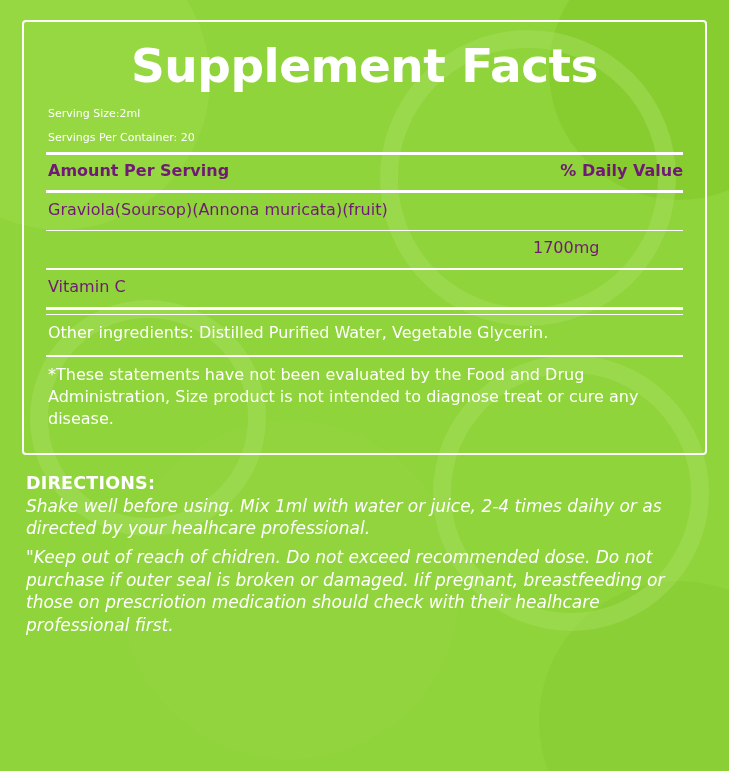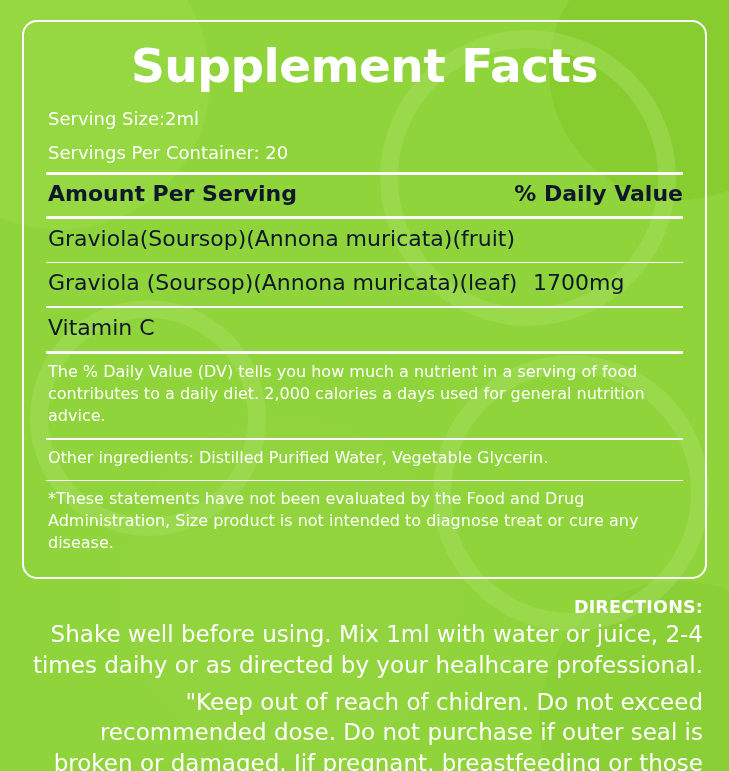--- a/index.html
+++ b/index.html
@@ -44,56 +44,56 @@
   .content {
     position: relative;
     z-index: 1;
     padding: 0;
   }
 
   .panel {
     position: relative;
     margin: 20px 22px 0 22px;
     border: 2px solid #ffffff;
-    border-radius: 15px;
+    border-radius: 4px;
     padding: 10px 22px 16px 22px;
     box-sizing: border-box;
   }
 
   .sf-title {
     color: #ffffff;
     font-size: 47px;
     font-weight: 700;
     text-align: center;
     letter-spacing: -0.5px;
     line-height: 1.1;
     margin: 8px 0 14px 0;
   }
 
   .serving-lines {
     color: #ffffff;
-    font-size: 18px;
+    font-size: 11px;
     line-height: 1.45;
     margin: 8px 0 6px 2px;
   }
 
   .rule {
     height: 3px;
     background: #ffffff;
     margin: 4px 0 0 0;
   }
   .rule.thin {
     height: 1.5px;
   }
 
   .row {
     display: flex;
     align-items: baseline;
-    color: #0f172a;
-    font-size: 22px;
+    color: #701a75;
+    font-size: 16px;
     padding: 7px 0 7px 2px;
   }
   .row .name { flex: 0 0 auto; }
   .row .spacer { flex: 1 1 auto; }
   .row .amount {
     width: 150px;
     text-align: left;
     flex: 0 0 auto;
   }
   .row.header {
@@ -108,32 +108,32 @@
   .note {
     color: #ffffff;
     font-size: 16px;
     line-height: 1.38;
     padding: 7px 2px 7px 2px;
   }
 
   .footer-block {
     padding: 10px 26px 0 26px;
     color: #ffffff;
-    text-align: right;
   }
   .footer-head {
     font-size: 17.5px;
     font-weight: 700;
     margin: 8px 0 2px 0;
     letter-spacing: 0.2px;
   }
   .footer-text {
-    font-size: 23px;
+    font-size: 17px;
     line-height: 1.33;
     margin: 0 0 6px 0;
+    font-style: italic;
   }
 </style>
 </head>
 <body>
 
 <div class="bg-layer">
   <div class="blob b1"></div>
   <div class="blob b2"></div>
   <div class="blob b3"></div>
   <div class="blob b4"></div>
@@ -162,35 +162,33 @@
     <div class="rule"></div>
 
     <div class="row">
       <span class="name">Graviola(Soursop)(Annona muricata)(fruit)</span>
       <span class="spacer"></span>
     </div>
 
     <div class="rule thin"></div>
 
     <div class="row">
-      <span class="name">Graviola (Soursop)(Annona muricata)(leaf)</span>
       <span class="spacer"></span>
       <span class="amount">1700mg</span>
     </div>
 
     <div class="rule thin"></div>
 
     <div class="row">
       <span class="name">Vitamin C</span>
       <span class="spacer"></span>
     </div>
 
     <div class="rule"></div>
 
-    <div class="note">The % Daily Value (DV) tells you how much a nutrient in a serving of food contributes to a daily diet. 2,000 calories a days used for general nutrition advice.</div>
 
     <div class="rule thin"></div>
 
     <div class="note">Other ingredients: Distilled Purified Water, Vegetable Glycerin.</div>
 
     <div class="rule thin"></div>
 
     <div class="note">*These statements have not been evaluated by the Food and Drug Administration, Size product is not intended to diagnose treat or cure any disease.</div>
 
   </div>

